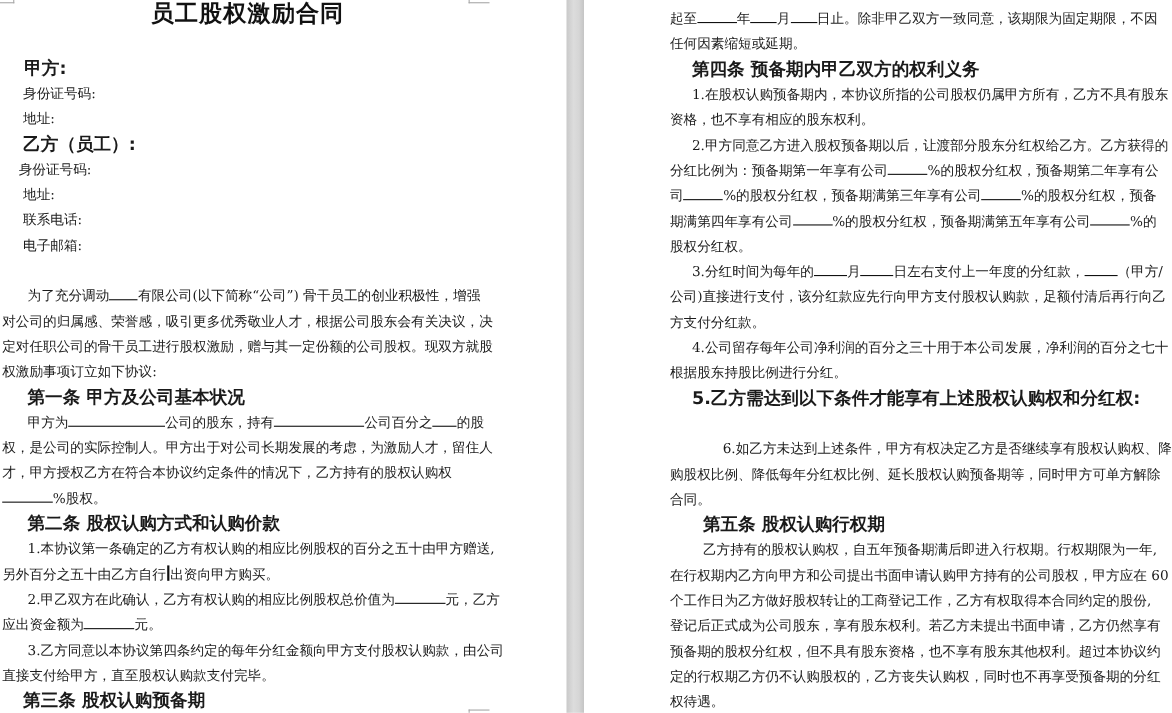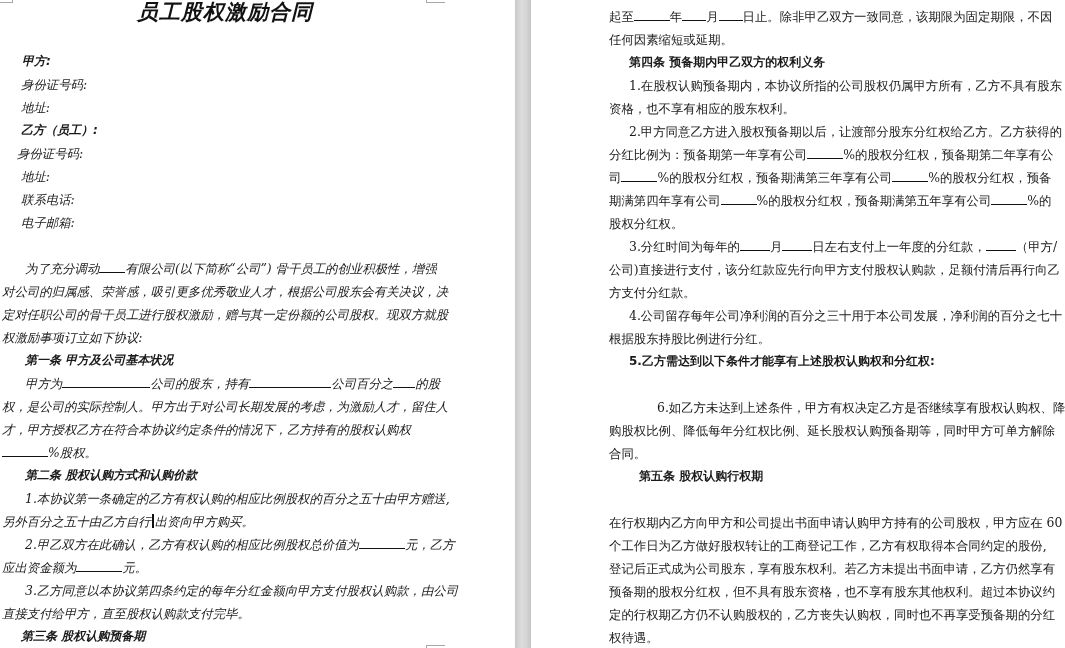--- a/index.html
+++ b/index.html
@@ -5,40 +5,40 @@
   html, body { margin: 0; padding: 0; }
   body {
     width: 1065px; height: 648px; overflow: hidden; position: relative;
     background: #ffffff;
     font-family: "DejaVu Serif", "Liberation Serif", serif;
     color: #1a1a1a;
   }
   .page {
     position: absolute; top: 0; height: 648px; background: #ffffff; overflow: hidden;
   }
-  .page-left { left: 0; width: 515px; font-style: italic; }
+  .page-left { left: 0; width: 515px; }
   .page-right { left: 531px; width: 534px; }
   .gutter {
     position: absolute; top: 0; left: 515px; width: 16px; height: 648px;
     background: linear-gradient(to right, #c9c9c9, #dcdcdc 40%, #d6d6d6 70%, #c4c4c4);
   }
   .corner { position: absolute; border-color: #a8a8a8; border-style: solid; border-width: 0; }
   .c-tl { left: 0; top: 0; width: 12px; height: 2px; border-bottom-width: 1px; border-right-width: 1px; }
   .c-tr { left: 426px; top: 0; width: 18px; height: 2px; border-bottom-width: 1px; border-left-width: 1px; }
   .c-br { left: 426px; top: 645px; width: 18px; height: 3px; border-top-width: 1px; border-left-width: 1px; }
 
   .text {
     position: absolute; font-size: 12.4px; line-height: 23px; white-space: nowrap;
   }
   .title {
     position: absolute; left: 137px; top: -2px;
     font-family: "DejaVu Sans", "Liberation Sans", sans-serif;
     font-size: 21px; font-weight: bold; letter-spacing: 1px; color: #111;
   }
-  .bold { font-weight: bold; font-family: "DejaVu Sans", "Liberation Sans", sans-serif; font-size: 12px; }
+  .bold { font-weight: bold; font-family: "DejaVu Sans", "Liberation Sans", sans-serif; font-size: 16px; }
   .blank { display: inline-block; border-bottom: 1px solid #111; height: 12px; vertical-align: baseline; }
   .caret { display: inline-block; width: 2px; height: 14px; background: #111; vertical-align: -2px; margin: 0 1px; }
 </style>
 </head>
 <body>
 
 <div class="page page-left">
   <div class="corner c-tl"></div>
   <div class="corner c-tr"></div>
   <div class="corner c-br"></div>
@@ -116,19 +116,20 @@
   <div class="text" style="left:78px;top:258px;">公司)直接进行支付，该分红款应先行向甲方支付股权认购款，足额付清后再行向乙</div>
   <div class="text" style="left:78px;top:281px;">方支付分红款。</div>
   <div class="text" style="left:98px;top:304px;">4.公司留存每年公司净利润的百分之三十用于本公司发展，净利润的百分之七十</div>
   <div class="text" style="left:78px;top:327px;">根据股东持股比例进行分红。</div>
   <div class="text bold" style="left:98px;top:350px;">5.乙方需达到以下条件才能享有上述股权认购权和分红权:</div>
   <div class="text" style="left:98px;top:396px;margin-left:28px;">6.如乙方未达到上述条件，甲方有权决定乙方是否继续享有股权认购权、降低认</div>
   <div class="text" style="left:78px;top:419px;">购股权比例、降低每年分红权比例、延长股权认购预备期等，同时甲方可单方解除</div>
   <div class="text" style="left:78px;top:442px;">合同。</div>
 
   <div class="text bold" style="left:108px;top:465px;">第五条  股权认购行权期</div>
+  <div class="text" style="left:108px;top:488px;">乙方持有的股权认购权，自五年预备期满后即进入行权期。行权期限为一年,</div>
   <div class="text" style="left:78px;top:511px;">在行权期内乙方向甲方和公司提出书面申请认购甲方持有的公司股权，甲方应在 60</div>
   <div class="text" style="left:78px;top:534px;">个工作日为乙方做好股权转让的工商登记工作，乙方有权取得本合同约定的股份,</div>
   <div class="text" style="left:78px;top:557px;">登记后正式成为公司股东，享有股东权利。若乙方未提出书面申请，乙方仍然享有</div>
   <div class="text" style="left:78px;top:580px;">预备期的股权分红权，但不具有股东资格，也不享有股东其他权利。超过本协议约</div>
   <div class="text" style="left:78px;top:603px;">定的行权期乙方仍不认购股权的，乙方丧失认购权，同时也不再享受预备期的分红</div>
   <div class="text" style="left:78px;top:626px;">权待遇。</div>
 </div>
 
 </body></html>

